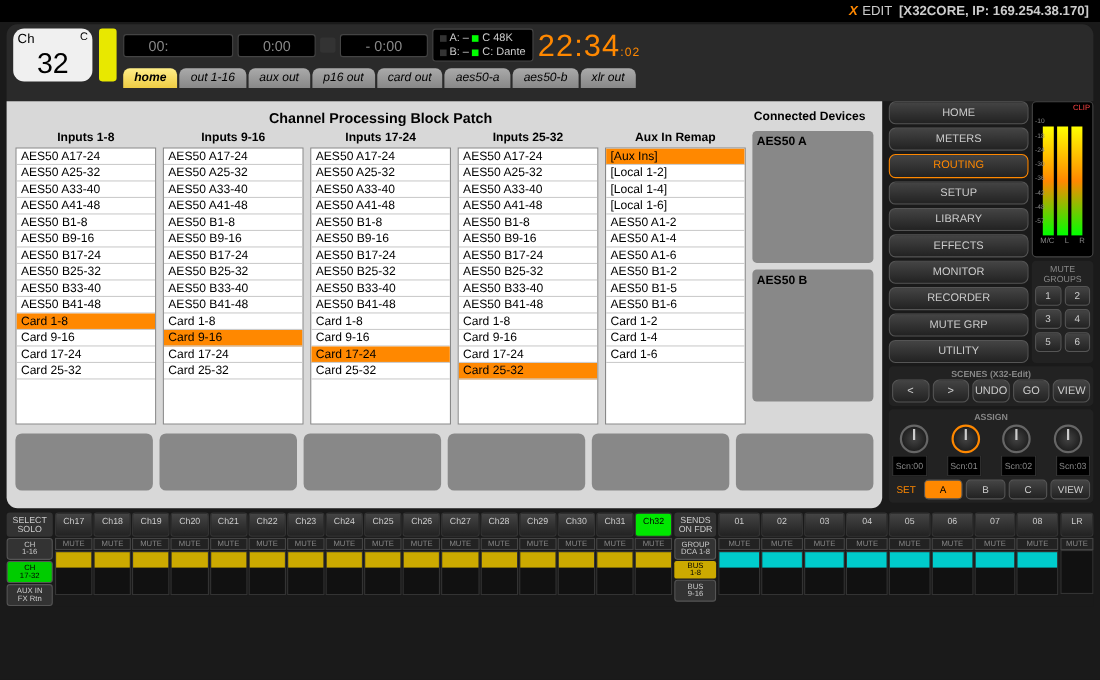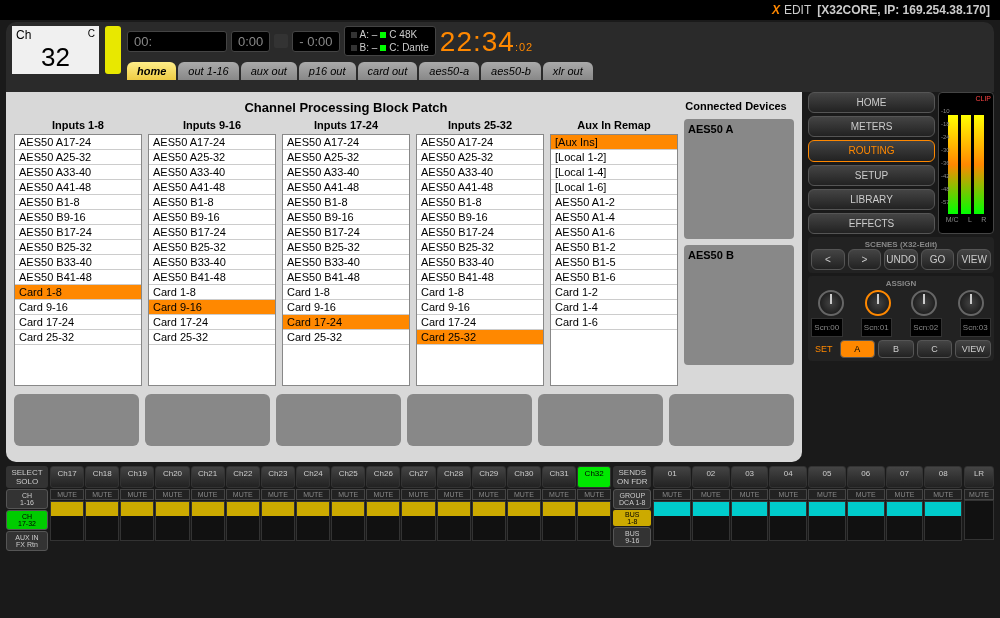--- a/index.html
+++ b/index.html
@@ -2,28 +2,28 @@
 <html><head>
 <meta charset="utf-8">
 <style>
 * { box-sizing: border-box; margin: 0; padding: 0; font-family: Arial, sans-serif; }
 body { background: #1a1a1a; width: 1000px; height: 618px; overflow: hidden; color: #ccc; font-size: 10px; }
 .top-bar { height: 20px; background: #000; display: flex; align-items: center; justify-content: flex-end; padding: 0 10px; font-size: 12px; }
 .top-bar .logo { color: #ff8800; font-style: italic; font-weight: bold; margin-right: 4px; }
 .top-bar .edit { color: #ccc; margin-right: 6px; }
 .top-bar .conn { color: #ccc; font-weight: bold; }
 .header { height: 70px; background: #2a2a2a; display: flex; padding: 4px 6px; gap: 6px; border-radius: 10px 10px 0 0; margin: 2px 6px 0 6px; }
-.ch-box { width: 87px; height: 48px; background: #f0f0f0; border-radius: 0; position: relative; padding: 2px 4px; }
+.ch-box { width: 72px; height: 48px; background: #f0f0f0; border-radius: 10px; position: relative; padding: 2px 4px; }
 .ch-box .lbl { font-size: 12px; color: #000; }
 .ch-box .num { font-size: 26px; color: #000; font-weight: normal; text-align: center; }
 .ch-box .c { position: absolute; top: 2px; right: 4px; font-size: 10px; color: #000; }
 .yellow-strip { width: 16px; height: 48px; background: #e8e800; border-radius: 3px; }
 .header-mid { flex: 1; display: flex; flex-direction: column; }
 .time-row { display: flex; align-items: center; height: 30px; gap: 4px; }
-.time-seg { background: #000; color: #888; padding: 2px 6px; font-size: 13px; border-radius: 3px; border:1px solid #444; }
+.time-seg { background: #000; color: #888; padding: 2px 22px; font-size: 13px; border-radius: 3px; border:1px solid #444; }
 .time-seg.w { width: 100px; }
 .dot-box { width: 14px; height: 14px; background: #333; border-radius: 2px; }
 .info-box { background: #000; padding: 2px 6px; font-size: 10px; border:1px solid #444; border-radius: 3px; display: flex; flex-direction: column; gap: 2px; }
 .info-box .row { display: flex; align-items: center; gap: 3px; }
 .sq { width: 6px; height: 6px; }
 .sq.g { background: #0f0; }
 .sq.d { background: #333; }
 .clock { color: #ff8800; font-size: 28px; font-family: monospace; letter-spacing: 1px; }
 .clock .sm { font-size: 11px; }
 .tabs { display: flex; gap: 2px; height: 24px; align-items: flex-end; }
@@ -292,20 +292,39 @@
             <div class="bar"></div>
             <div class="bar"></div>
           </div>
         <div class="labs">
             <span>M/C</span>
             <span>L</span>
             <span>R</span>
           </div>
       </div>
     </div>
+    <div style="display:flex;gap:3px;">
+      <div style="flex:1;display:flex;flex-direction:column;gap:3px;" id="rbtns-bot">
+          <div class="rbtn">MONITOR</div>
+          <div class="rbtn">RECORDER</div>
+          <div class="rbtn">MUTE GRP</div>
+          <div class="rbtn">UTILITY</div>
+        </div>
+      <div class="mute-grp" style="width:56px">
+        <div class="t">MUTE GROUPS</div>
+        <div class="mute-grid" id="mutegrid">
+            <div class="mbtn">1</div>
+            <div class="mbtn">2</div>
+            <div class="mbtn">3</div>
+            <div class="mbtn">4</div>
+            <div class="mbtn">5</div>
+            <div class="mbtn">6</div>
+          </div>
+      </div>
+    </div>
     <div class="scenes">
       <div class="t">SCENES (X32-Edit)</div>
       <div class="btn-row" id="scenebtns">
           <div class="rbtn">&lt;</div>
           <div class="rbtn">&gt;</div>
           <div class="rbtn">UNDO</div>
           <div class="rbtn">GO</div>
           <div class="rbtn">VIEW</div>
         </div>
     </div>

